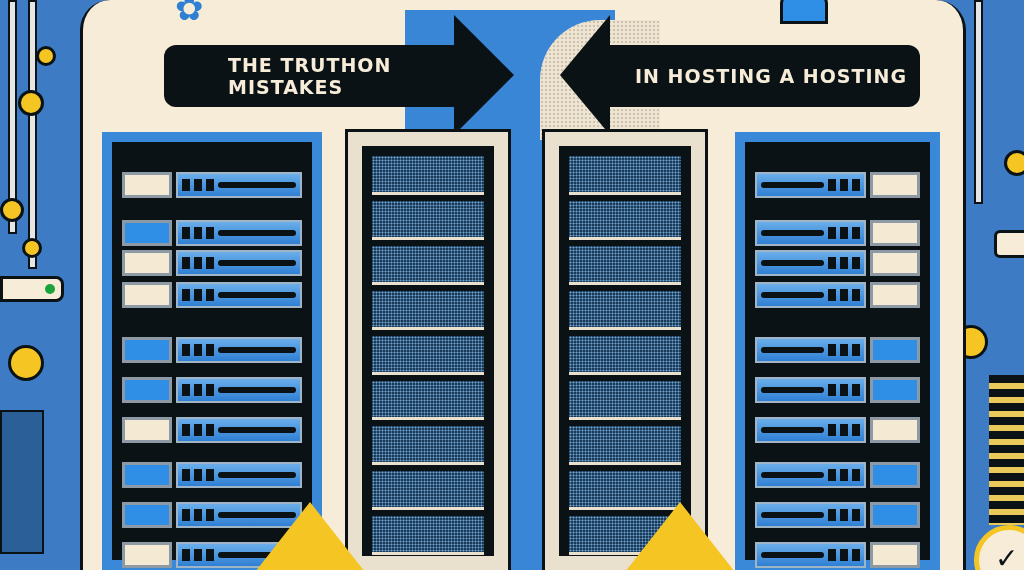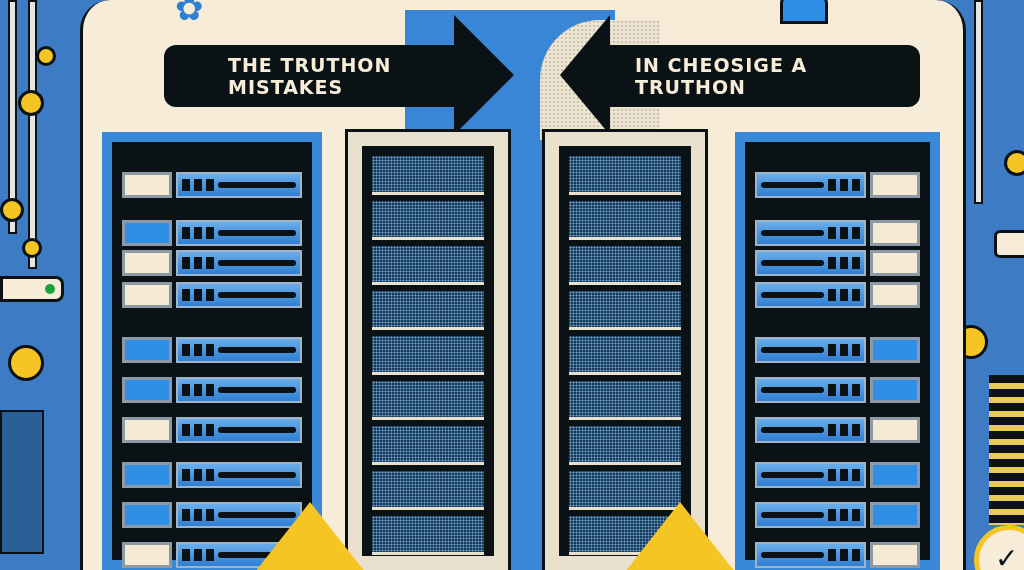--- a/index.html
+++ b/index.html
@@ -61,21 +61,21 @@
 <div class="abs center-blue"></div>
 <div class="abs dots"></div>
 
 <div class="abs" style="left:175px;top:-12px;font-size:34px;color:#2f7fd3;">✿</div>
 <div class="abs" style="left:780px;top:-10px;width:42px;height:28px;background:#2f8ee6;border:3px solid #0a1216;border-radius:14px 14px 0 0;"></div>
 
 <div class="abs banner banner-left">
   <span>THE TRUTHON MISTAKES</span>
 </div>
 <div class="abs banner banner-right">
-  <span>IN CHEOSIGE A TRUTHON</span>
+  <span>IN HOSTING A HOSTING</span>
 </div>
 
 <div class="abs rack rack-blue" style="left:102px;width:220px;">
   <div class="unit" style="top:30px;">
       <span class="bay"></span>
       <span class="panel">
         <i></i>
         <i></i>
         <i></i>
         <b></b>

